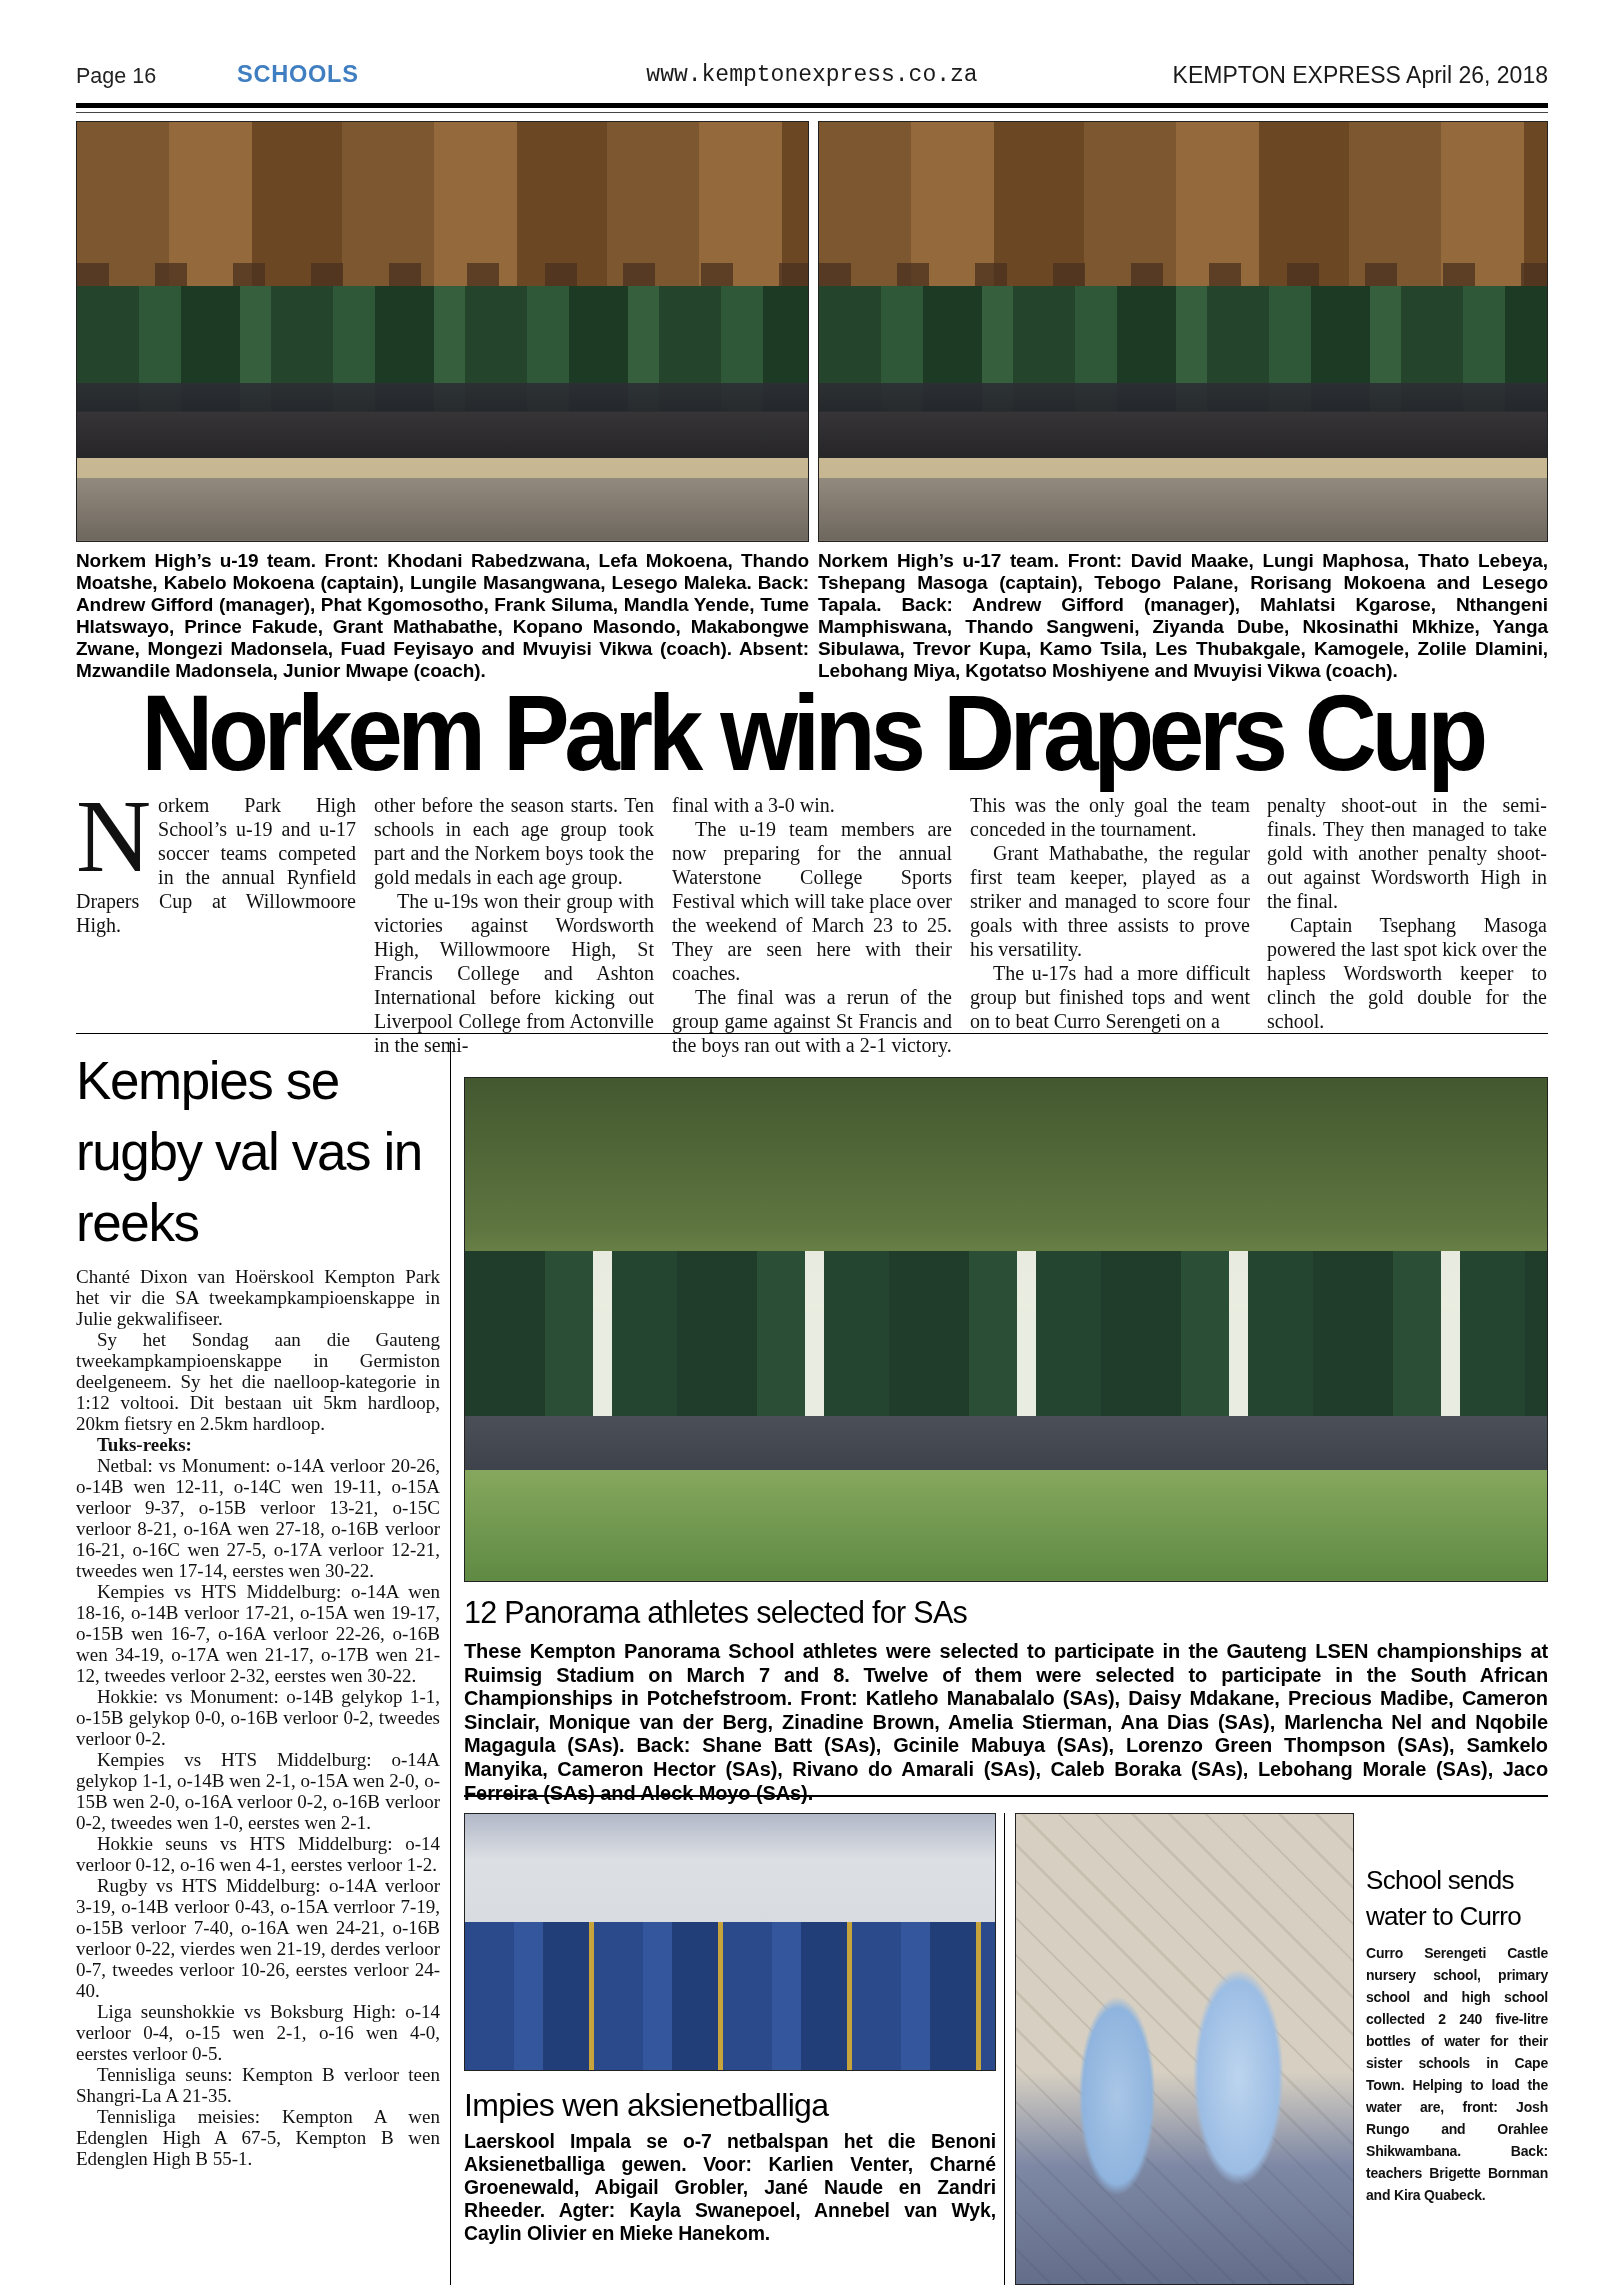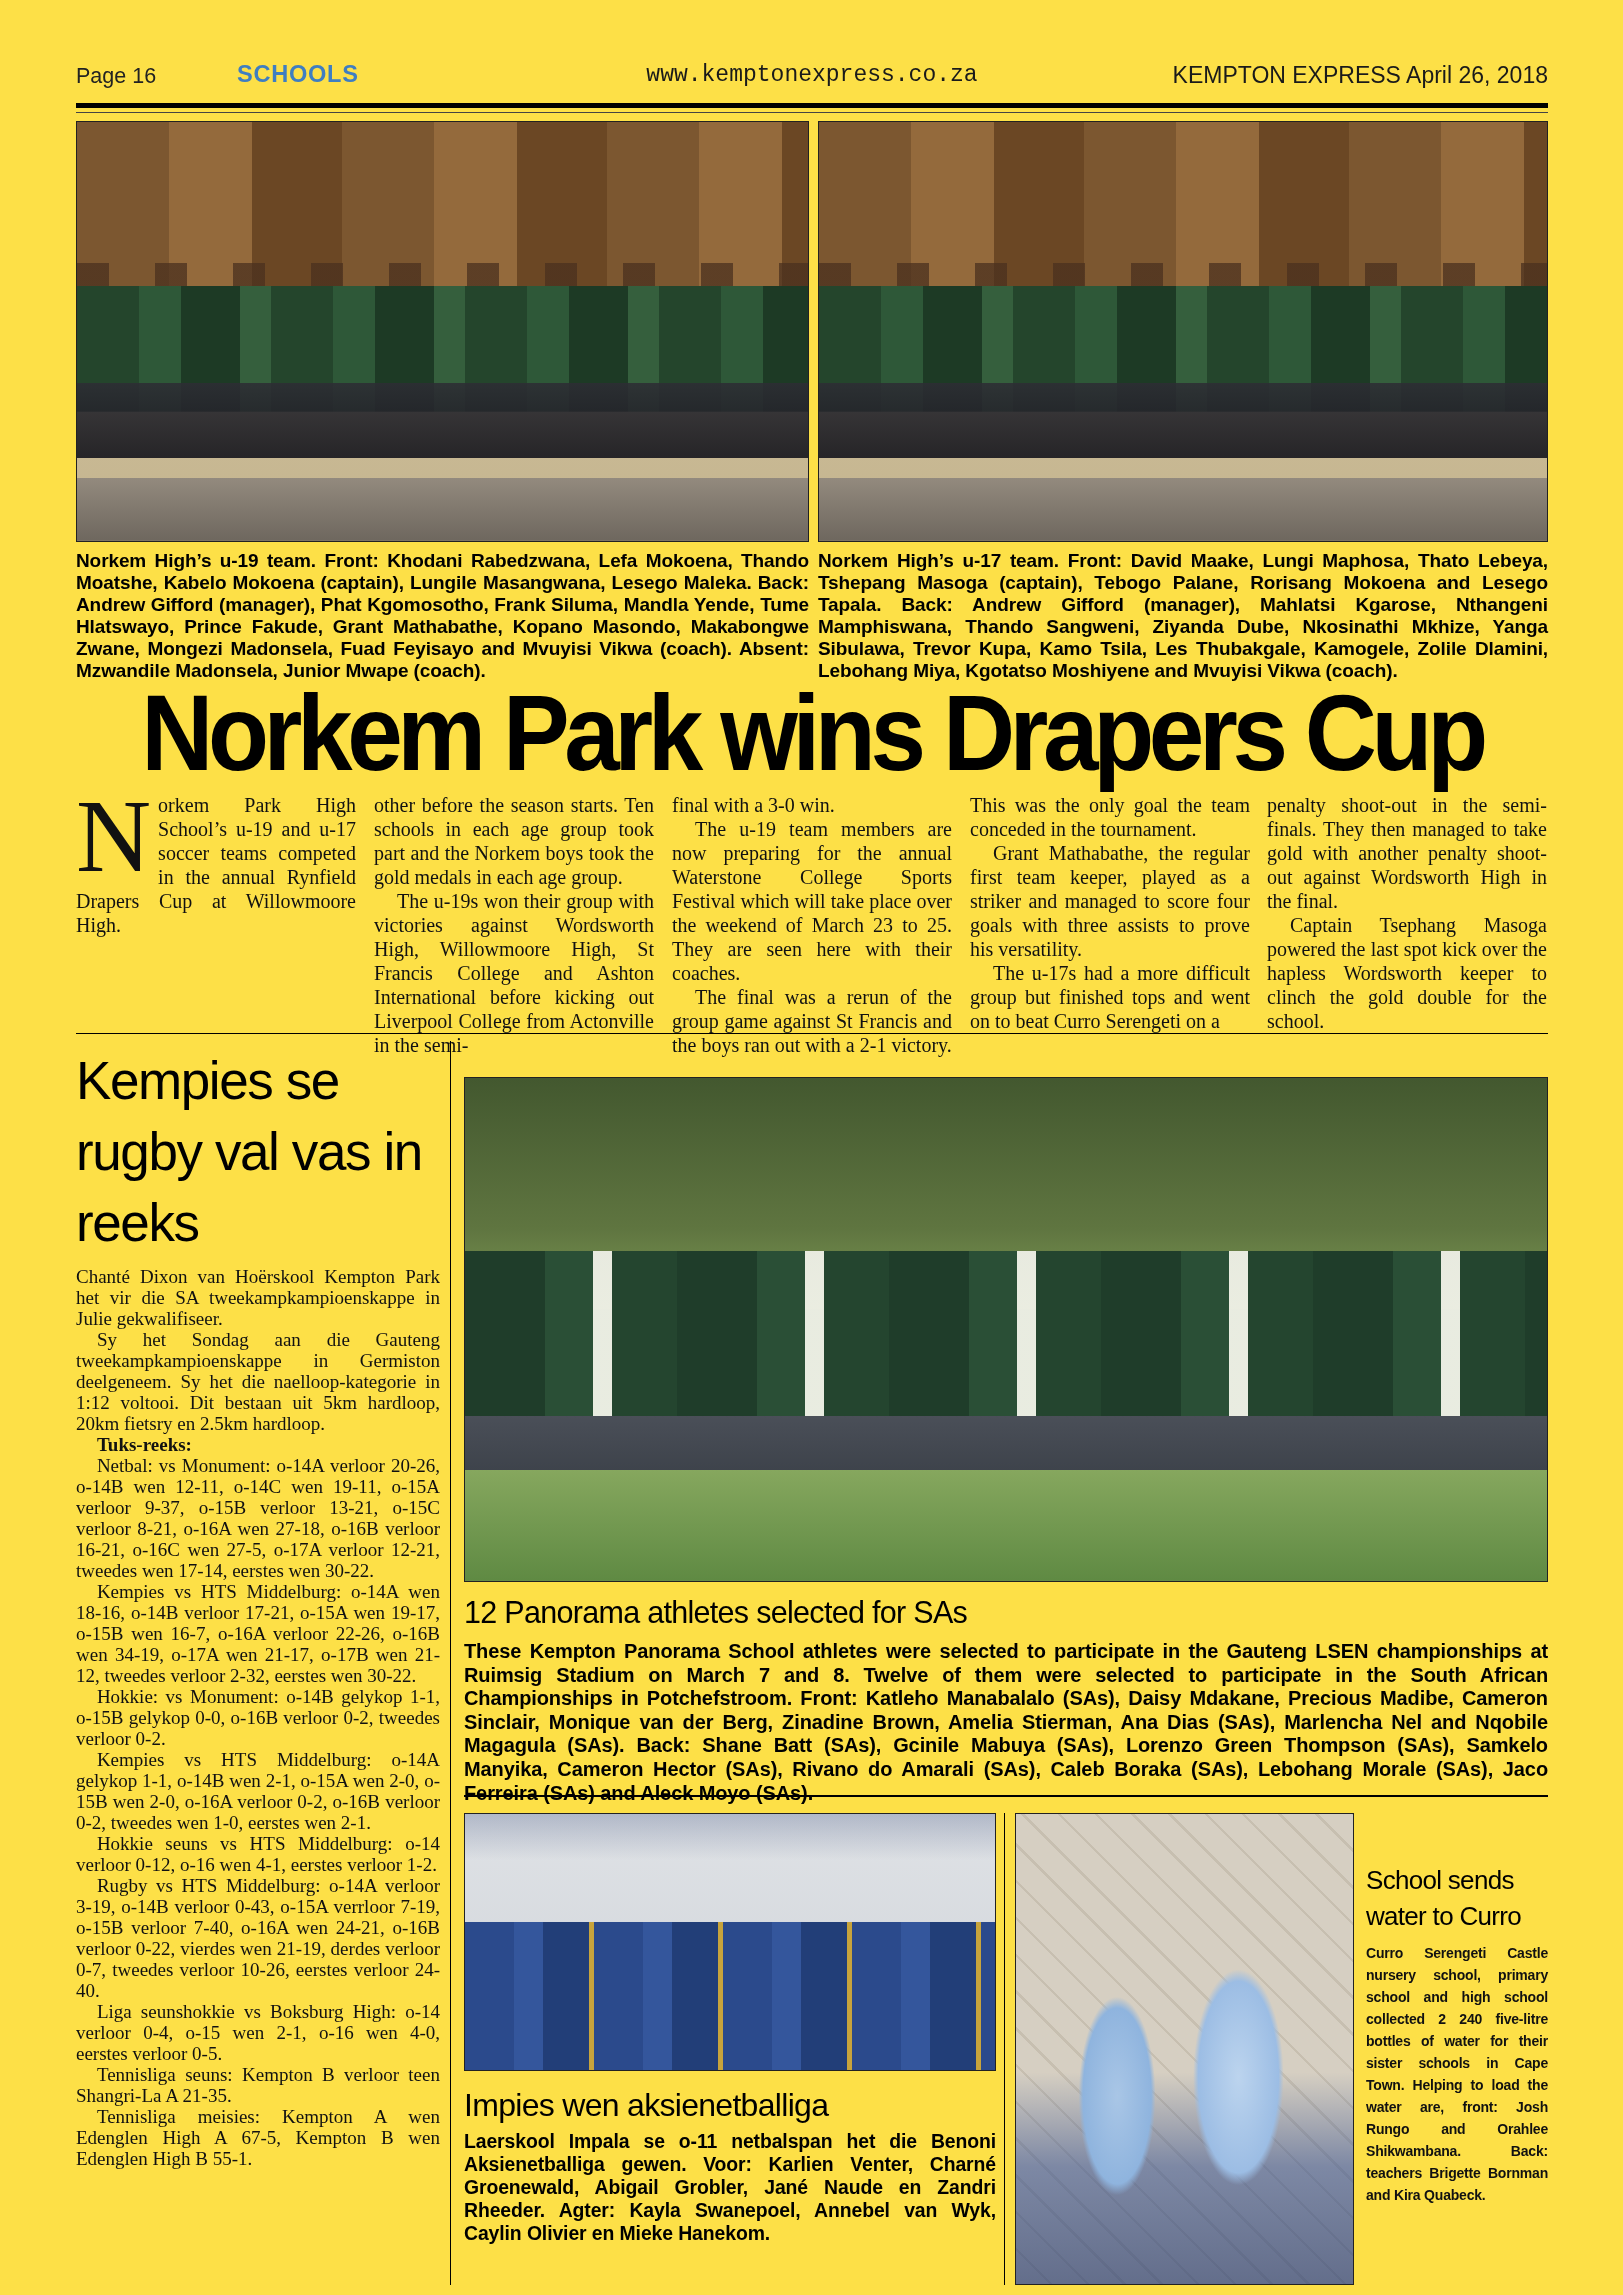--- a/index.html
+++ b/index.html
@@ -1,16 +1,16 @@
 <!DOCTYPE html>
 <html style="font-size:11px"><head>
 <meta charset="utf-8">
 <style>
   html,body{margin:0;padding:0;background:#e8e8e8;}
-  .page{position:relative;width:1624px;height:2295px;background:#fde047;
+  .page{position:relative;width:1624px;height:2295px;background:#ffffff;
         font-family:"Liberation Serif", serif;color:#111;overflow:hidden;}
   .abs{position:absolute;}
 
   
   .hdr-left{left:76px;top:64px;font-family:"Liberation Sans",sans-serif;font-size:21.5px;color:#222;}
   .hdr-section{left:237px;top:61px;font-family:"Liberation Sans",sans-serif;font-size:23.6px;font-weight:bold;color:#3f7ec1;letter-spacing:0.7px;}
   .hdr-url{left:0;top:62px;width:1624px;text-align:center;font-family:Liberation Mono, monospace;font-size:23px;color:#1a1a1a;}
   .hdr-right{right:76px;top:62px;font-family:"Liberation Sans",sans-serif;font-size:23px;color:#1a1a1a;}
   .hdr-rule{left:76px;top:103px;width:1472px;height:4.9px;background:#000;}
   .hdr-rule2{left:76px;top:112px;width:1472px;height:1.4px;background:#444;}
@@ -172,20 +172,20 @@
   <div class="abs vrule-left"></div>
 
   <div class="abs photo photo-panorama"></div>
   <div class="abs pan-head">12 Panorama athletes selected for SAs</div>
   <div class="abs cap pan-cap">These Kempton Panorama School athletes were selected to participate in the Gauteng LSEN championships at Ruimsig Stadium on March 7 and 8. Twelve of them were selected to participate in the South African Championships in Potchefstroom. Front: Katleho Manabalalo (SAs), Daisy Mdakane, Precious Madibe, Cameron Sinclair, Monique van der Berg, Zinadine Brown, Amelia Stierman, Ana Dias (SAs), Marlencha Nel and Nqobile Magagula (SAs). Back: Shane Batt (SAs), Gcinile Mabuya (SAs), Lorenzo Green Thompson (SAs), Samkelo Manyika, Cameron Hector (SAs), Rivano do Amarali (SAs), Caleb Boraka (SAs), Lebohang Morale (SAs), Jaco Ferreira (SAs) and Aleck Moyo (SAs).</div>
   <div class="abs hrule-mid"></div>
 
   <div class="abs photo photo-netball"></div>
   <div class="abs vrule-bot"></div>
   <div class="abs imp-head">Impies wen aksienetballiga</div>
-  <div class="abs cap imp-cap">Laerskool Impala se o-11 netbalspan het die Benoni Aksienetballiga gewen. Voor: Karlien Venter, Charné Groenewald, Abigail Grobler, Jané Naude en Zandri Rheeder. Agter: Kayla Swanepoel, Annebel van Wyk, Caylin Olivier en Mieke Hanekom.</div>
+  <div class="abs cap imp-cap">Laerskool Impala se o-7 netbalspan het die Benoni Aksienetballiga gewen. Voor: Karlien Venter, Charné Groenewald, Abigail Grobler, Jané Naude en Zandri Rheeder. Agter: Kayla Swanepoel, Annebel van Wyk, Caylin Olivier en Mieke Hanekom.</div>
 
   <div class="abs photo photo-curro"></div>
   <div class="abs curro-head">School sends water to Curro</div>
   <div class="abs curro-body">Curro Serengeti Castle nursery school, primary school and high school collected 2 240 five-litre bottles of water for their sister schools in Cape Town. Helping to load the water are, front: Josh Rungo and Orahlee Shikwambana. Back: teachers Brigette Bornman and Kira Quabeck.</div>
 
 </div>
 
 
 </body></html>

